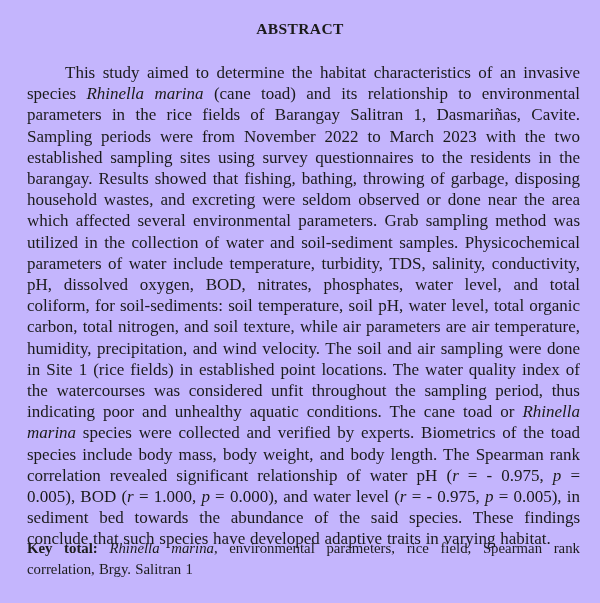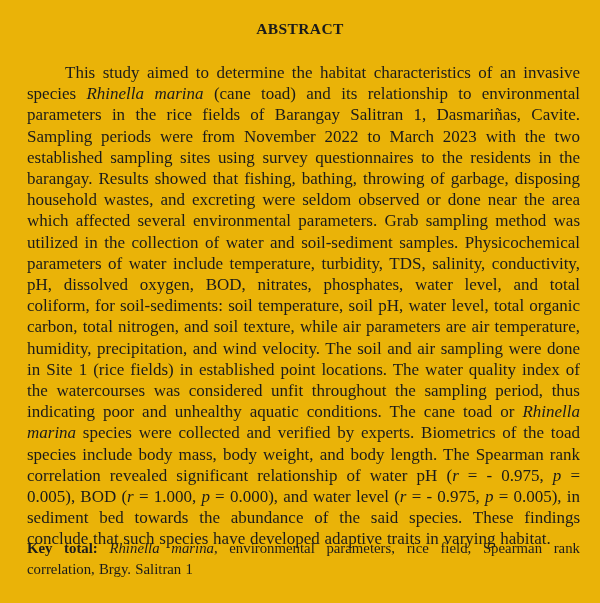--- a/index.html
+++ b/index.html
@@ -5,21 +5,21 @@
   html, body {
     margin: 0;
     padding: 0;
     background: #ffffff;
   }
   .page {
     position: relative;
     width: 600px;
     height: 603px;
     box-sizing: border-box;
-    background: #eab308;
+    background: #c4b5fd;
     color: #1b1b1b;
     font-family: "Liberation Serif", "DejaVu Serif", serif;
     overflow: hidden;
   }
   .doc-title {
     margin: 0;
     padding-top: 20px;
     text-align: center;
     font-size: 15.5px;
     font-weight: bold;

